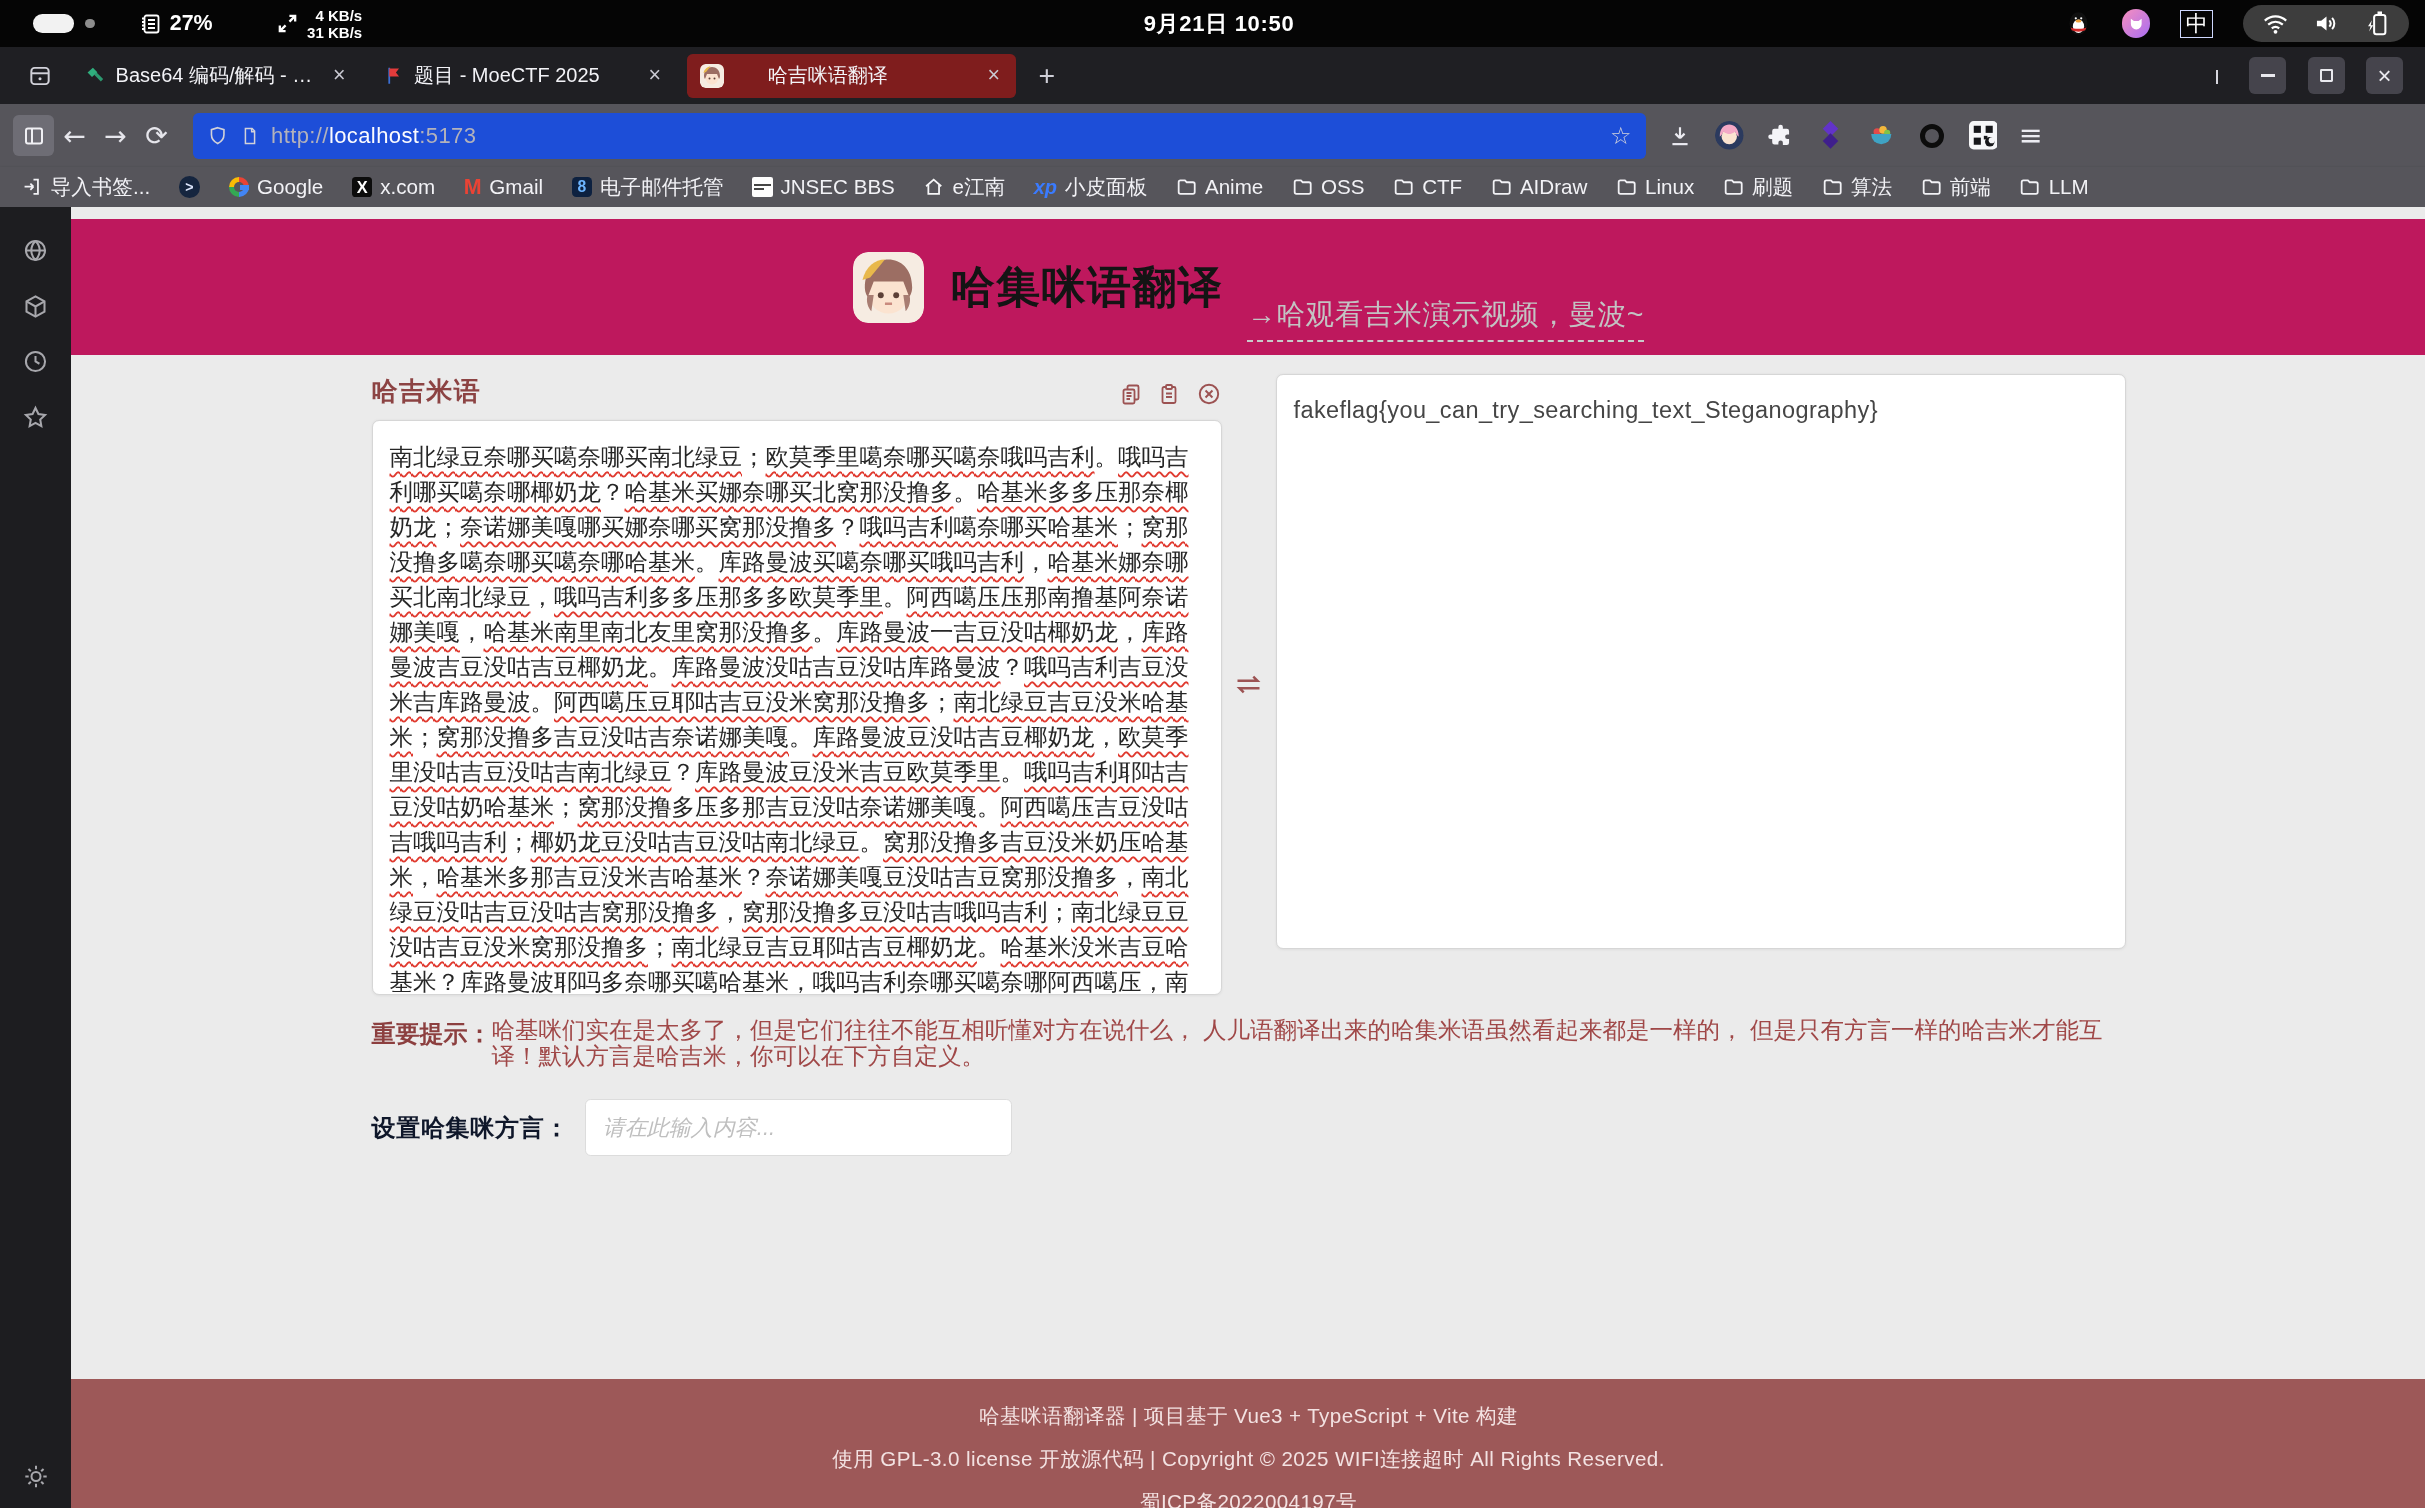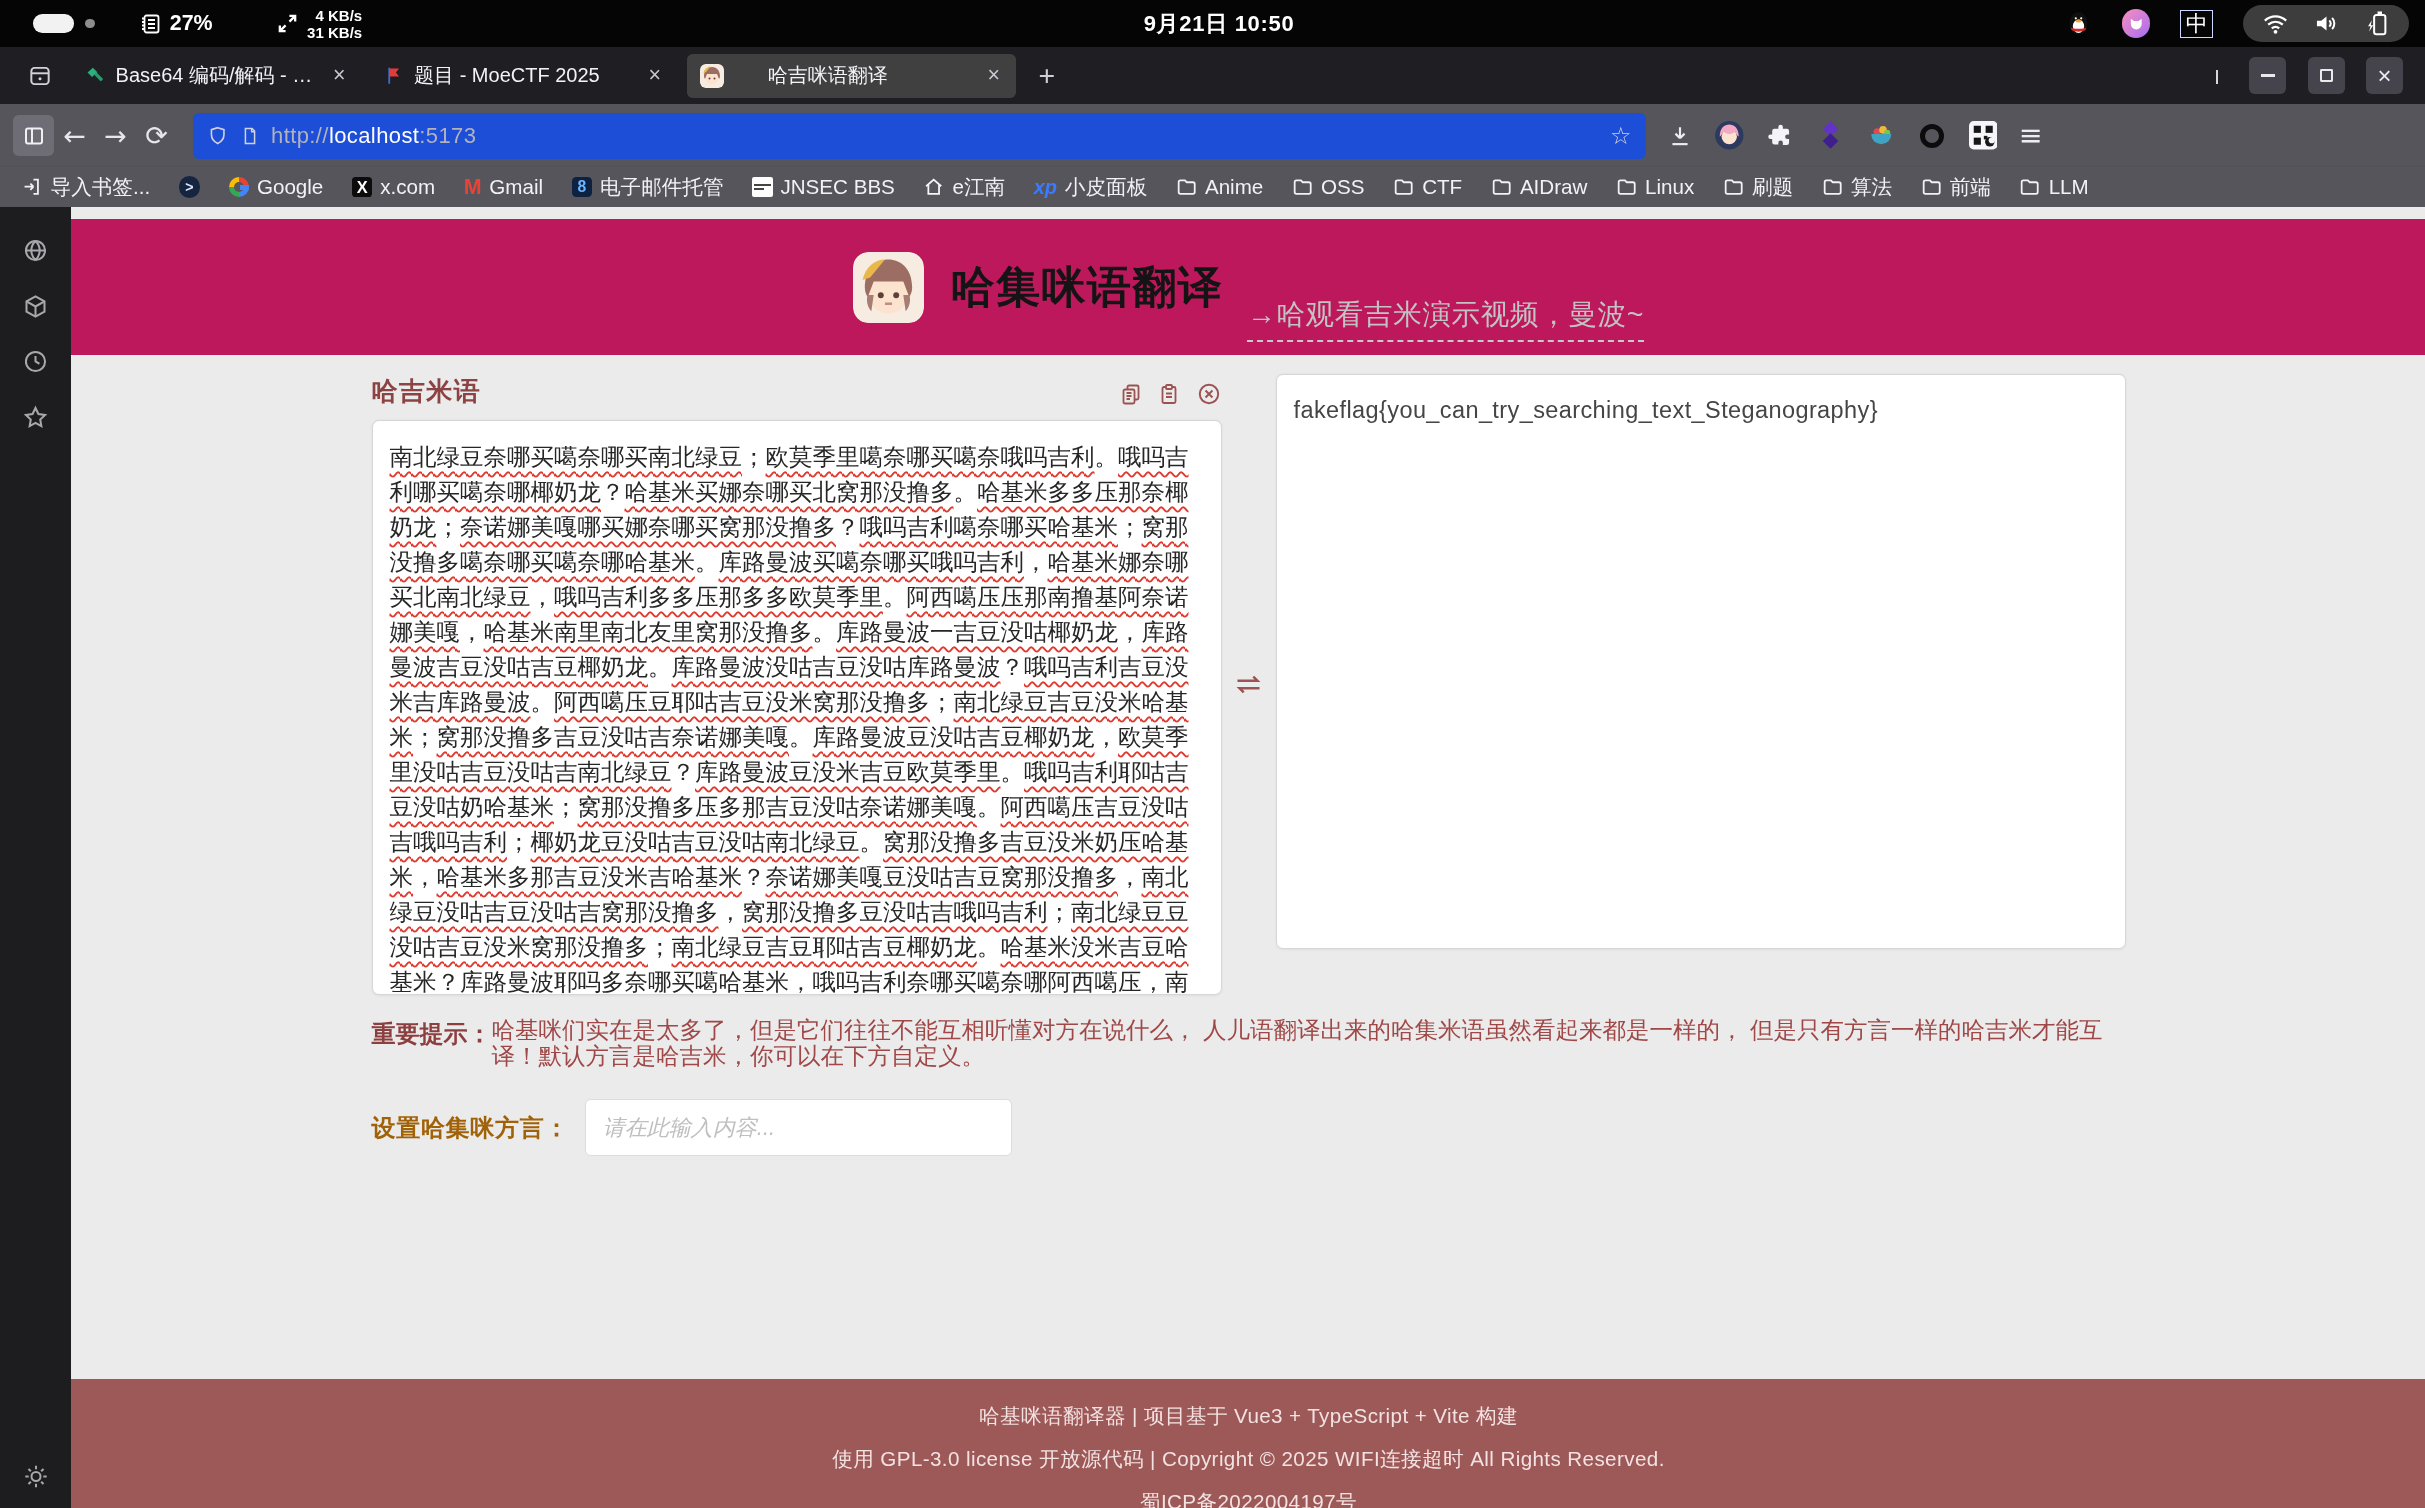--- a/index.html
+++ b/index.html
@@ -28,21 +28,21 @@
     display:flex;align-items:center;justify-content:center;}
 
   
   .tabbar{position:absolute;top:47px;left:0;width:100%;height:57px;background:#1f1f23;
     display:flex;align-items:center;padding:0 13px;}
   .ffview{width:34px;height:34px;display:flex;align-items:center;justify-content:center;color:#d2d2da;margin:0 14.2px 0 10px;border-radius:5.7px;}
   .tab{height:44px;display:flex;align-items:center;gap:10px;border-radius:5.7px;padding:0 13px;
     color:#f3f3f7;font-size:20px;white-space:nowrap;overflow:hidden;}
   .tab .ttl{overflow:hidden;text-overflow:ellipsis;}
   .tab-close{font-size:21.4px;color:#c9c9d2;margin-left:auto;padding:0 2.8px;}
-  .tab.active{background:#404040;gap:44px;}
+  .tab.active{background:#7f1d1d;gap:44px;}
   .newtab{font-size:28.5px;color:#cfcfd8;margin-left:15.7px;padding:0 7.1px;}
   .win-controls{margin-left:auto;display:flex;align-items:center;gap:21.4px;padding-right:10px;}
   .chev{width:13px;height:13px;border-right:2.1px solid #d6d6de;border-bottom:2.1px solid #d6d6de;
     transform:rotate(45deg);margin-top:-5.7px;}
   .wbtn{width:37px;height:37px;border-radius:5.7px;background:#45444c;display:flex;align-items:center;justify-content:center;color:#e9e9ee;}
   .min-bar{width:14.2px;height:2.1px;background:#e9e9ee;}
   .max-box{width:13px;height:13px;border:2.1px solid #e9e9ee;border-radius:1.4px;}
   .wclose{font-size:24px;line-height:24px;}
 
   .navbar{position:absolute;top:104px;left:0;width:100%;height:63px;background:#56555b;
@@ -106,21 +106,21 @@
   .misspell{text-decoration:underline;text-decoration-style:wavy;text-decoration-color:#e03a2f;
     text-decoration-thickness:1.8px;text-underline-offset:5.7px;}
   .outbox{font-size:23.5px;color:#454545;letter-spacing:0.4px;}
   .swap{color:#9c5252;}
 
   .notice{display:flex;margin-top:22px;width:1754px;justify-content:space-between;}
   .notice-label{font-size:24px;font-weight:bold;color:#8c3f3f;white-space:nowrap;line-height:33px;}
   .notice-text{font-size:23.5px;color:#a04848;line-height:26px;}
 
   .dialect{display:flex;align-items:center;margin-top:30px;}
-  .dialect-label{font-size:24px;font-weight:bold;color:#a16207;letter-spacing:0.7px;}
+  .dialect-label{font-size:24px;font-weight:bold;color:#0f172a;letter-spacing:0.7px;}
   .dialect-input{width:427px;height:57px;margin-left:15.7px;border:1.4px solid #dcdcdc;border-radius:5.7px;
     background:#fff;font-size:22px;padding:0 17px;color:#444;outline:none;
     font-family:"Liberation Sans","DejaVu Sans",sans-serif;font-style:italic;}
   .dialect-input::placeholder{color:#bfbfbf;}
 
   .footer{position:absolute;left:0;right:0;bottom:0;height:129px;background:#9d5858;
     color:#f3e2e2;text-align:center;font-size:20.6px;padding-top:23px;}
   .footer div{margin-bottom:15px;letter-spacing:0.4px;}
 </style>
 </head>

